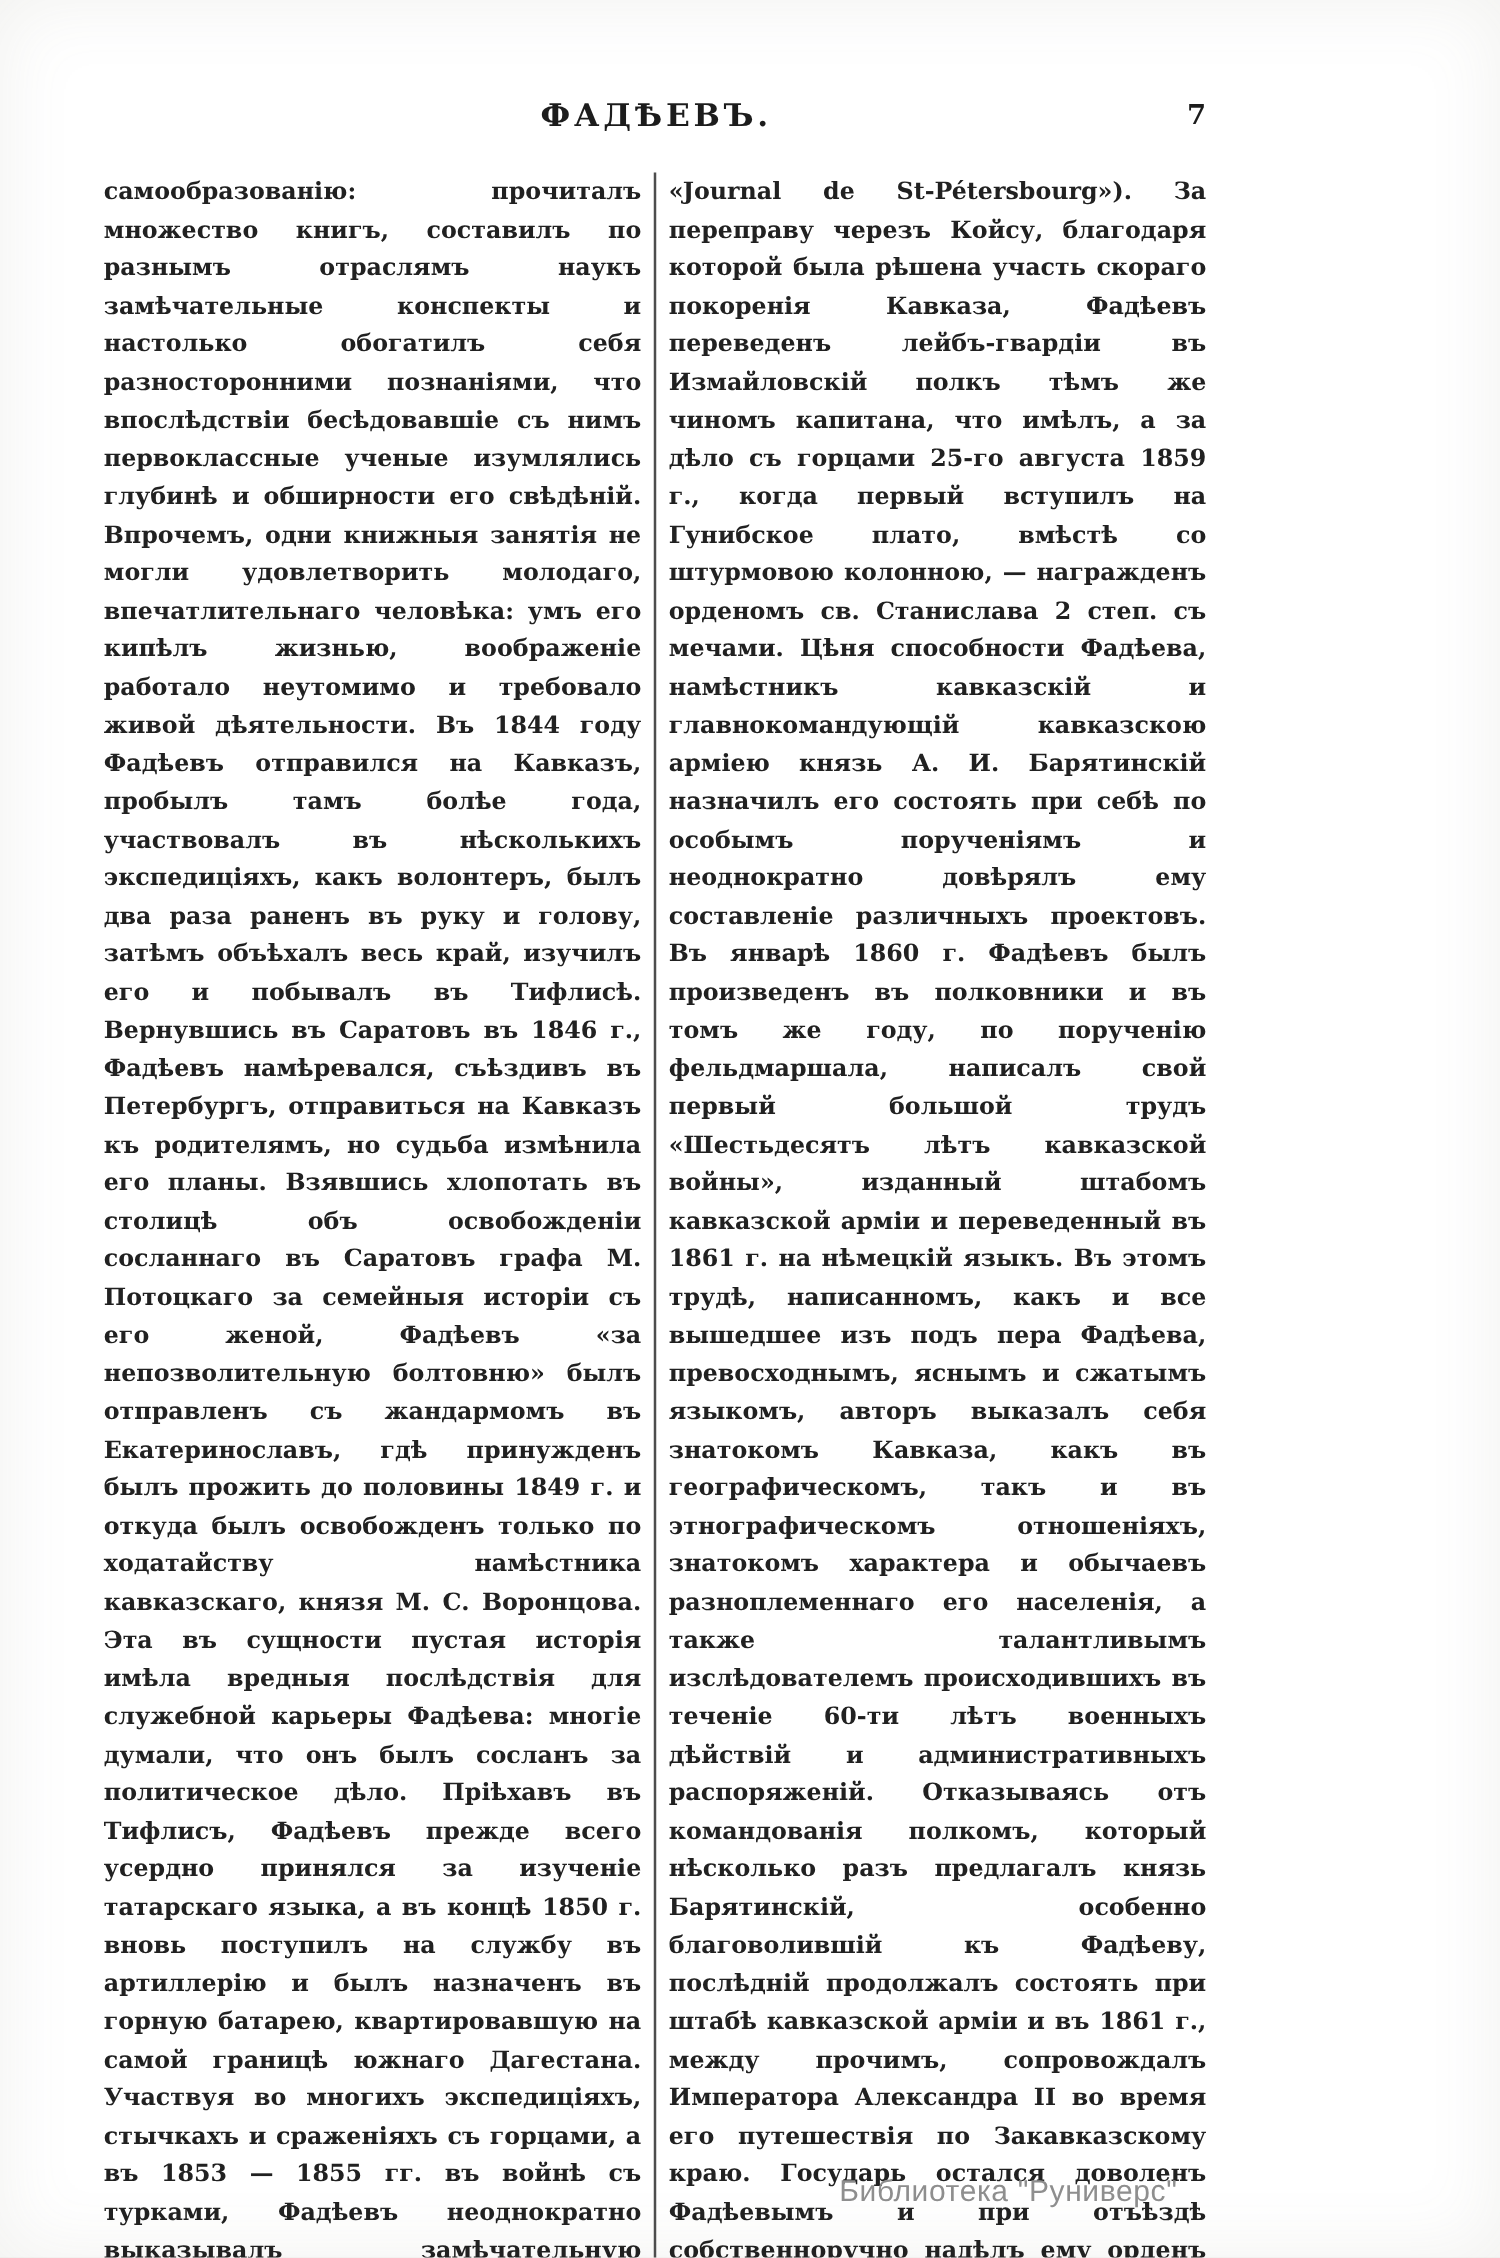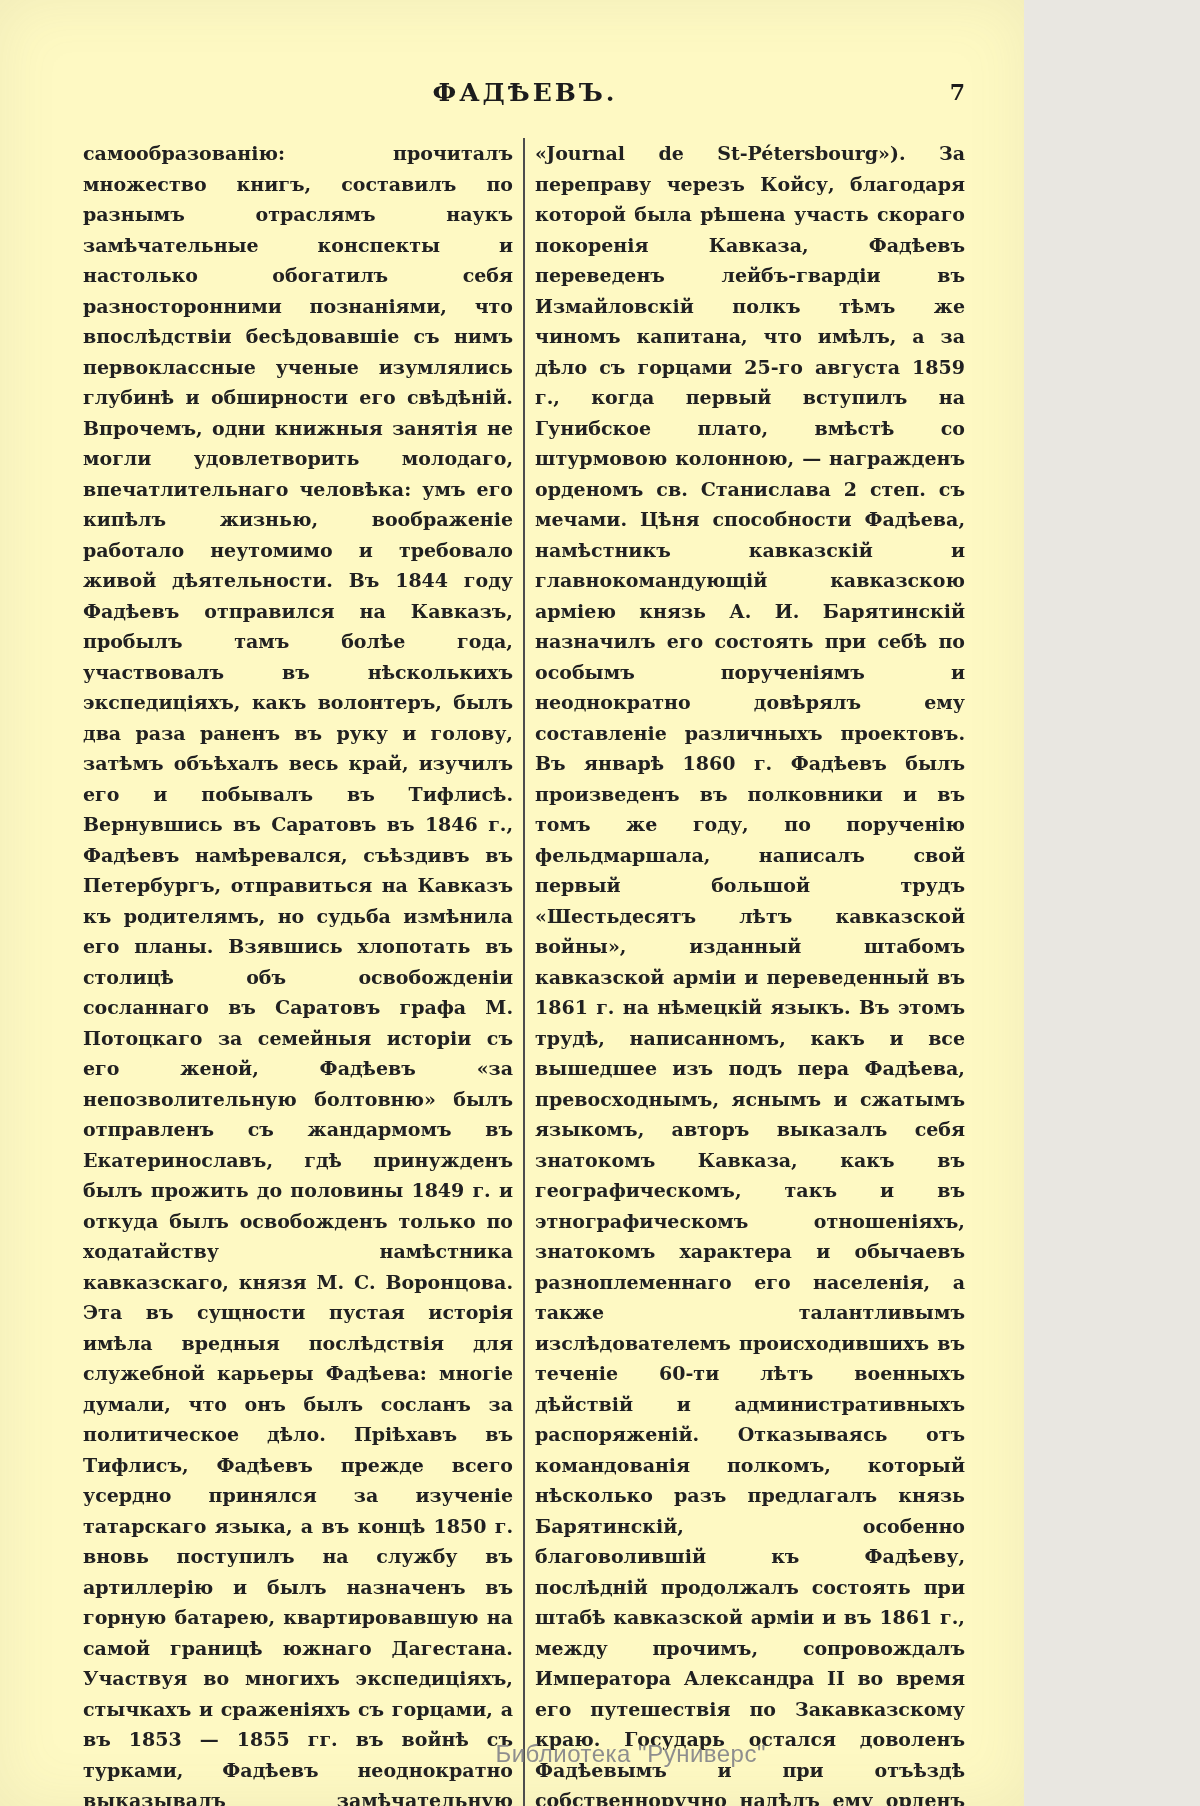--- a/index.html
+++ b/index.html
@@ -9,23 +9,23 @@
     height: 1806px;
   }
 
   body {
     background: #e9e7e1;
     font-family: "DejaVu Serif", serif;
   }
 
   .page {
     position: relative;
-    width: 1024px;
+    width: 1200px;
     height: 1806px;
-    background: #fef9c3;
+    background: #ffffff;
     color: #1f1f1f;
     box-shadow: inset 0 0 60px rgba(120,115,100,0.10);
     overflow: hidden;
   }
 
   .header {
     position: absolute;
     top: 78px;
     left: 83px;
     width: 884px;

